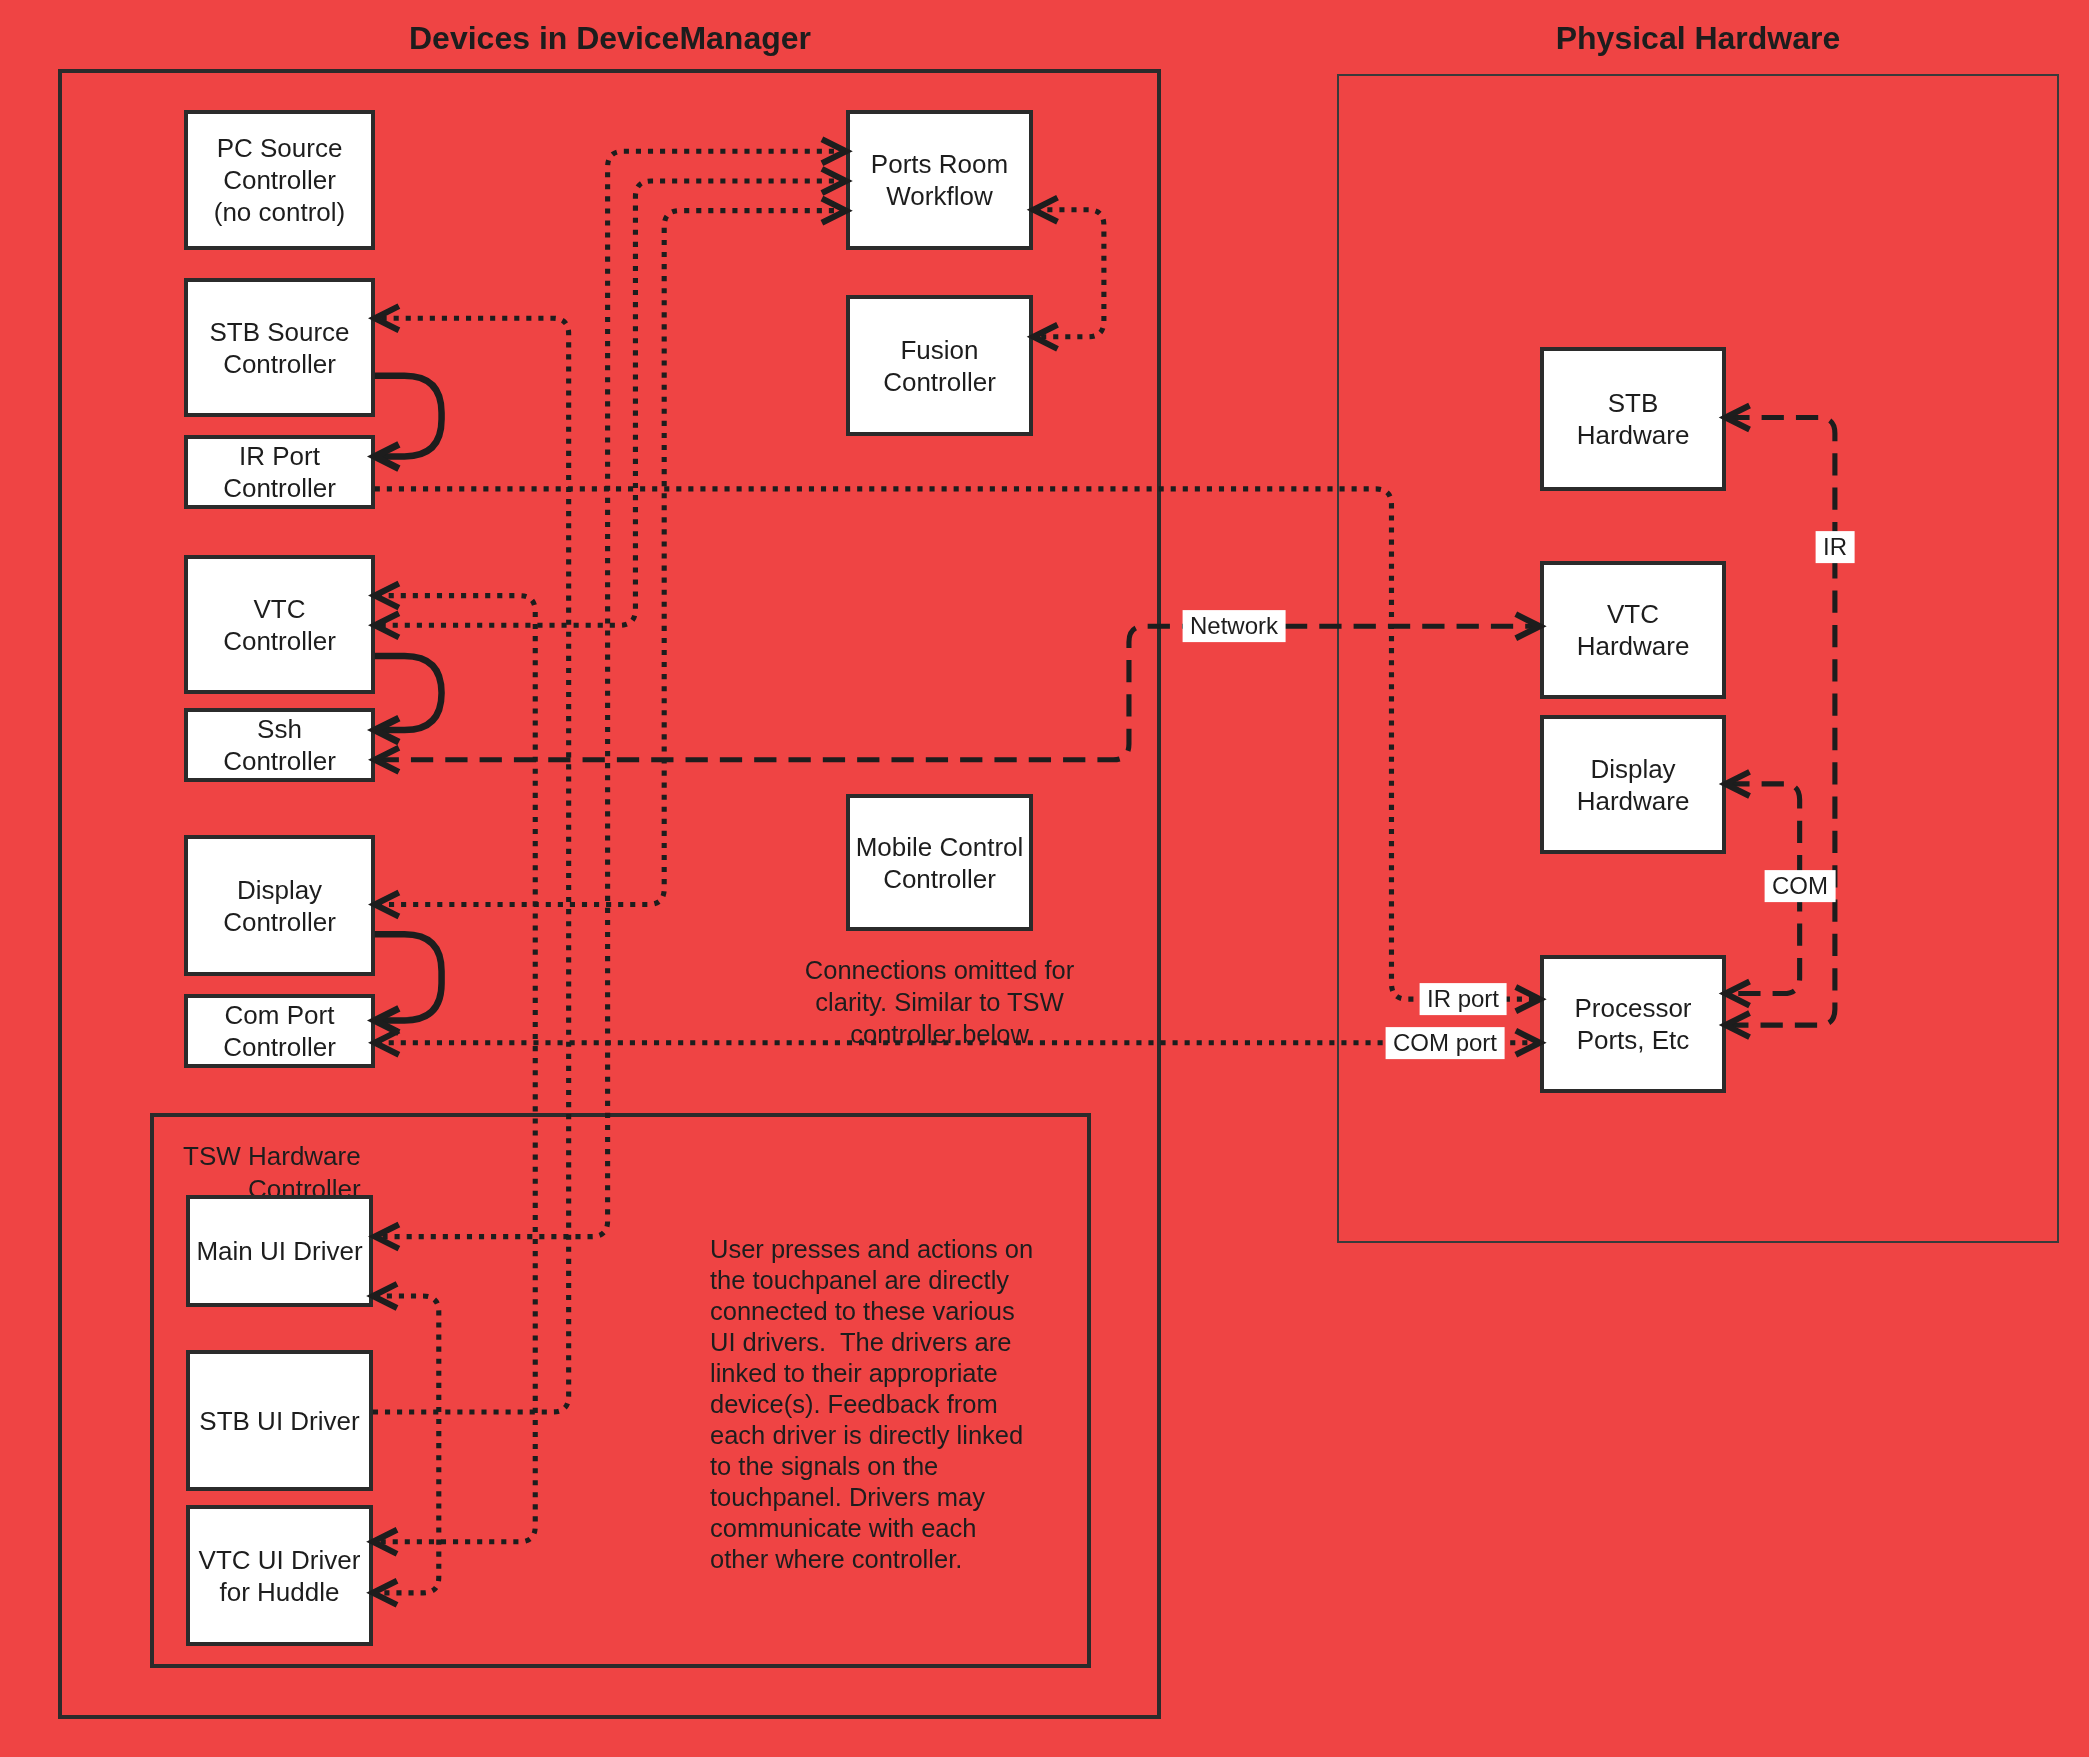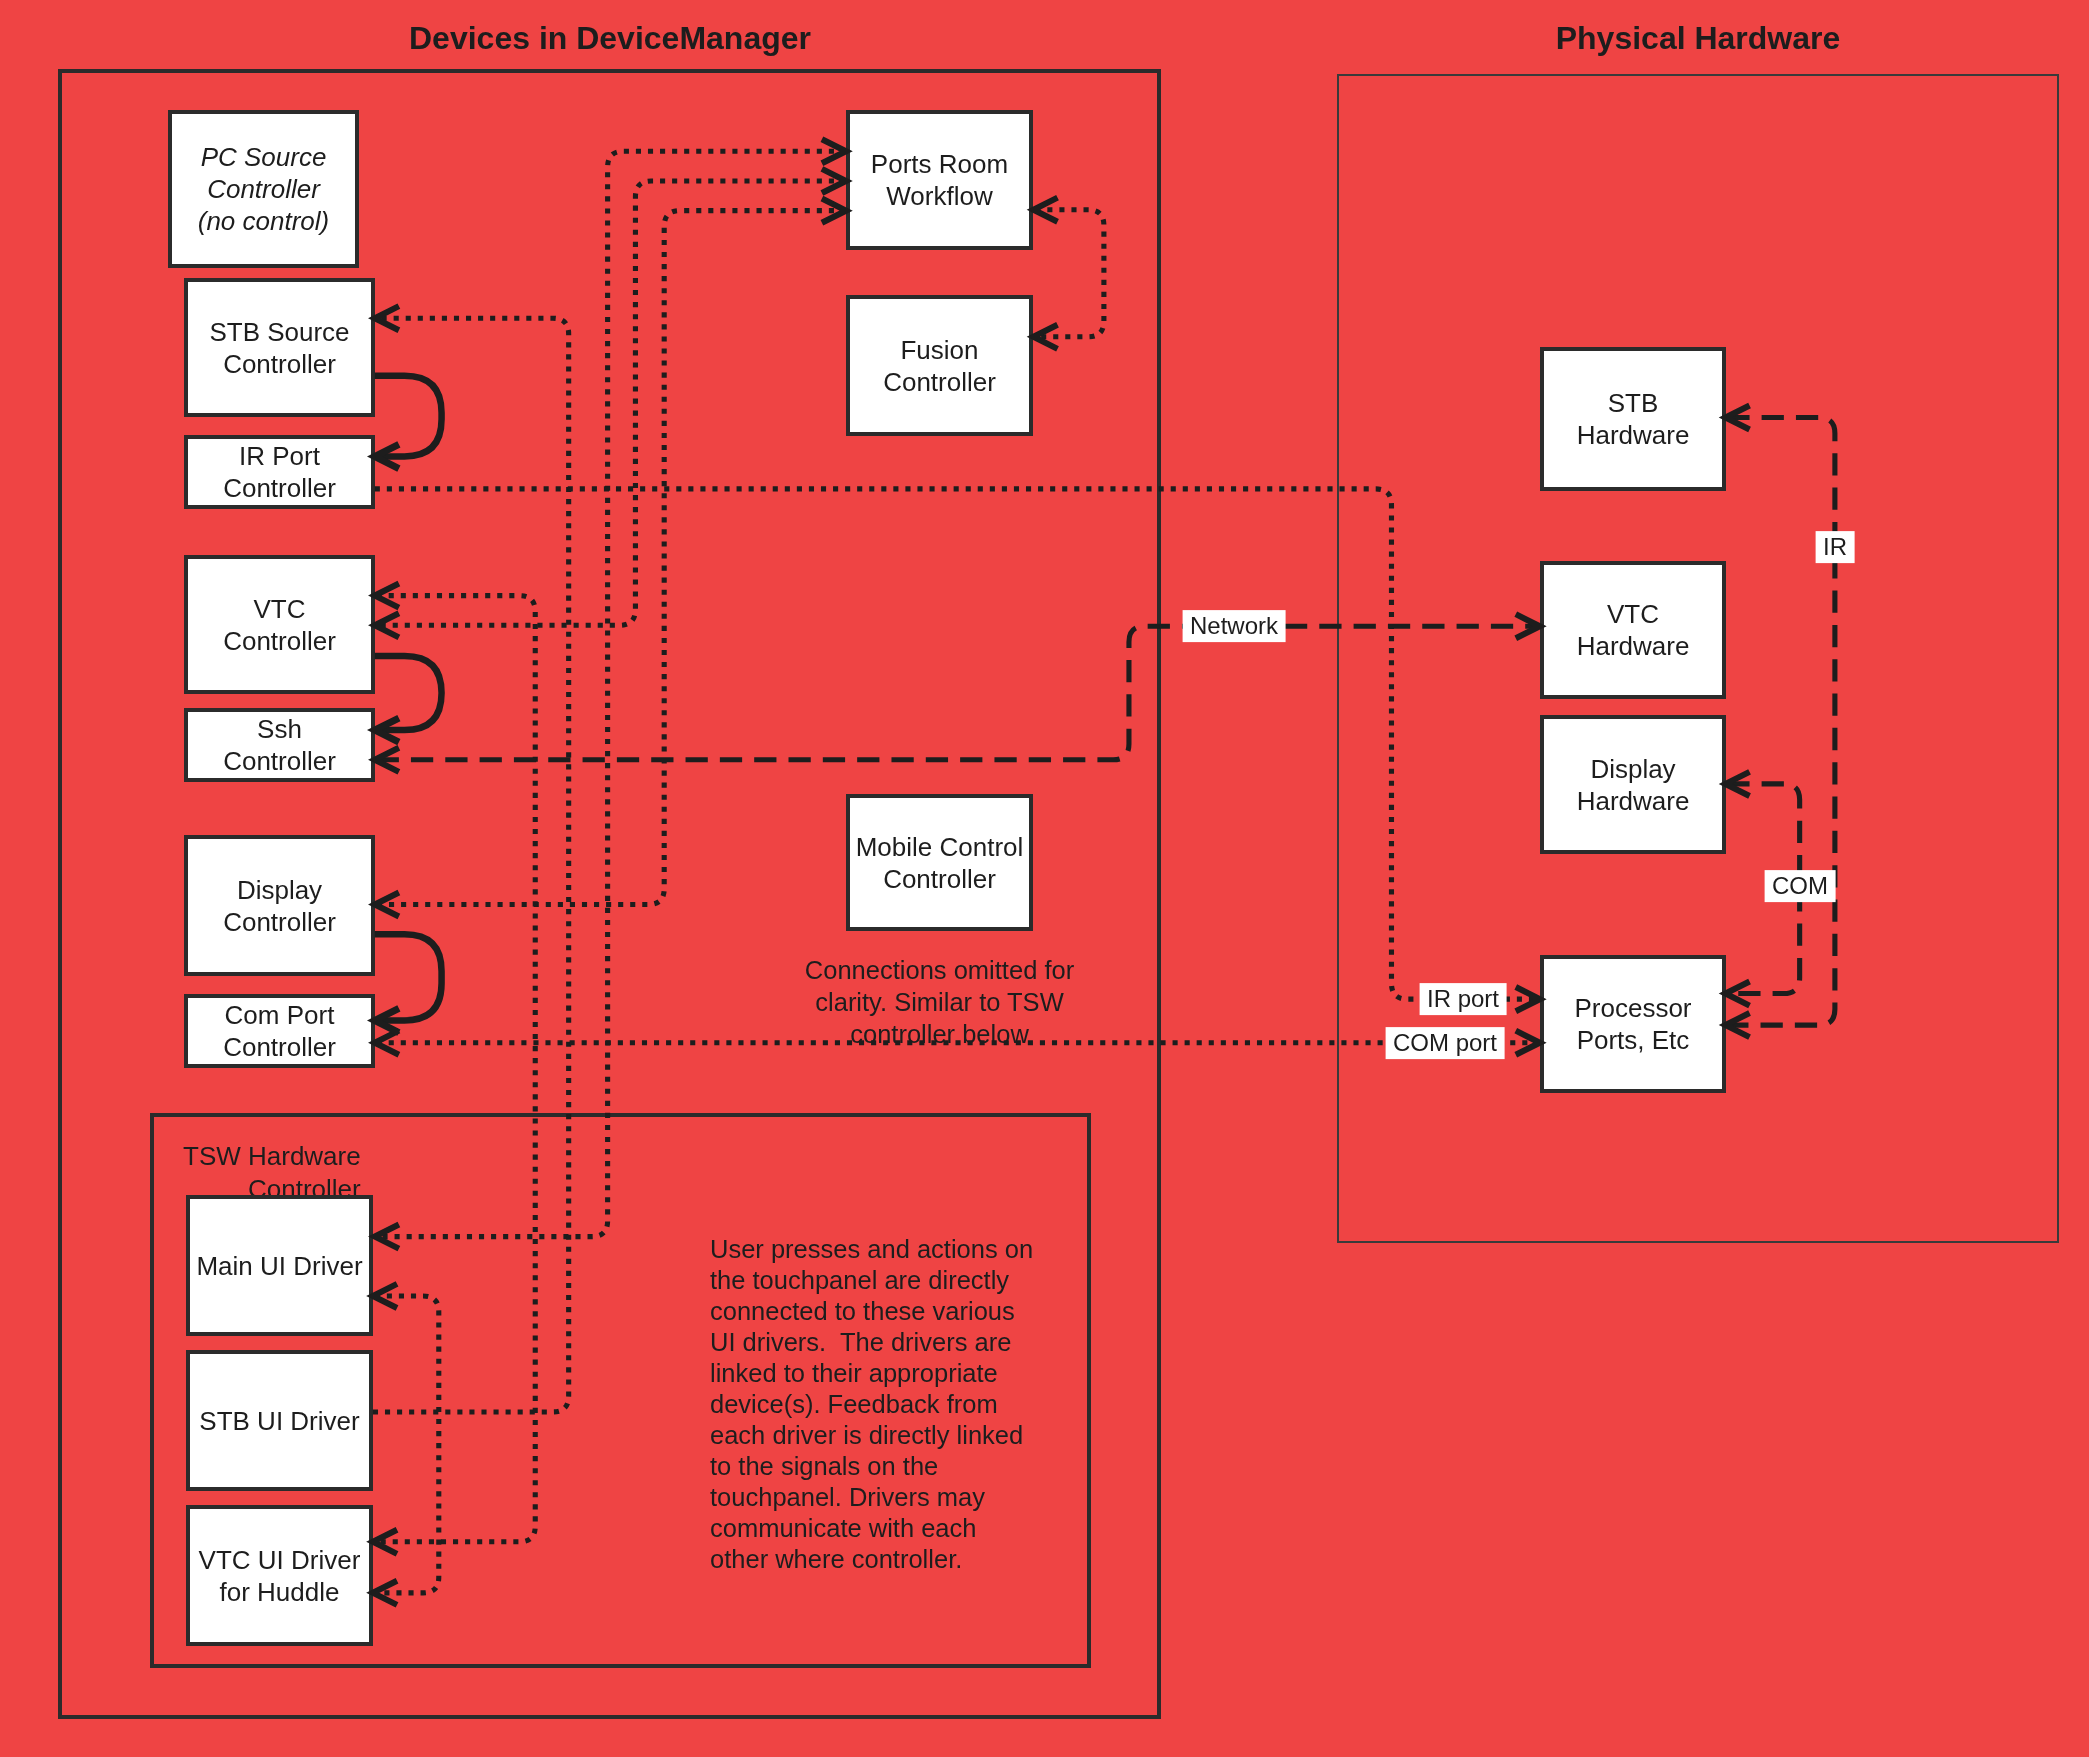--- a/index.html
+++ b/index.html
@@ -50,21 +50,21 @@
   <div class="title" style="left:239px;top:20.4px;width:742px;">Devices in DeviceManager</div>
   <div class="title" style="left:1327px;top:20.4px;width:742px;">Physical Hardware</div>
 
   <div class="container c-thick" style="left:58px;top:69px;width:1095px;height:1642px;"></div>
   <div class="container c-thin" style="left:1337px;top:74px;width:718px;height:1165px;"></div>
   <div class="container c-thick" style="left:150px;top:1113px;width:933px;height:547px;"></div>
 
   <div class="grouplbl" style="left:183px;top:1132px;">TSW Hardware
 Controller</div>
 
-  <div class="box" style="left:168px;top:110px;width:191px;height:158px;font-style:italic;">
+  <div class="box" style="left:184px;top:110px;width:191px;height:140px;">
     <span class="lbl">PC Source
 Controller
 (no control)</span>
   </div>
   <div class="box" style="left:184px;top:278px;width:191px;height:139px;">
     <span class="lbl">STB Source
 Controller</span>
   </div>
   <div class="box" style="left:184px;top:435px;width:191px;height:74px;">
     <span class="lbl">IR Port
@@ -80,21 +80,21 @@
   </div>
   <div class="box" style="left:184px;top:835px;width:191px;height:141px;">
     <span class="lbl">Display
 Controller</span>
   </div>
   <div class="box" style="left:184px;top:994px;width:191px;height:74px;">
     <span class="lbl">Com Port
 Controller</span>
   </div>
 
-  <div class="box" style="left:186px;top:1195px;width:187px;height:141px;">
+  <div class="box" style="left:186px;top:1195px;width:187px;height:112px;">
     <span class="lbl">Main UI Driver</span>
   </div>
   <div class="box" style="left:186px;top:1350px;width:187px;height:141px;">
     <span class="lbl">STB UI Driver</span>
   </div>
   <div class="box" style="left:186px;top:1505px;width:187px;height:141px;">
     <span class="lbl">VTC UI Driver
 for Huddle</span>
   </div>
 

